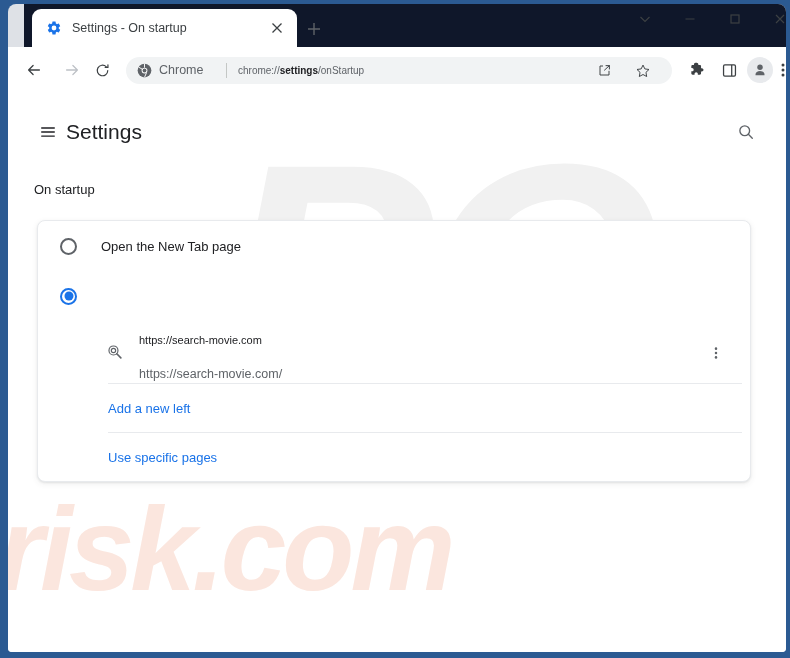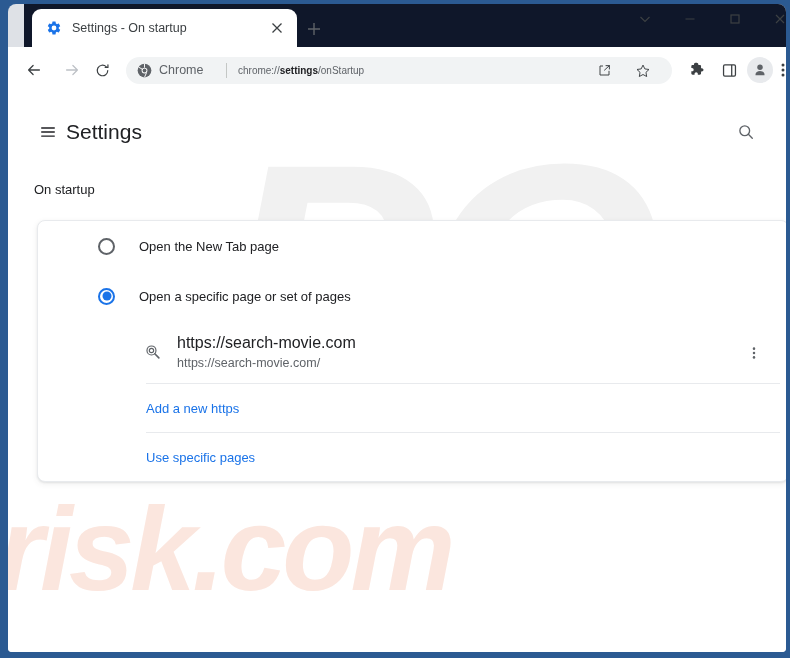--- a/index.html
+++ b/index.html
@@ -247,21 +247,20 @@
     color: #202124;
   }
   .card {
     position: absolute;
     left: 29px; top: 128px;
     width: 712px;
     background: #ffffff;
     border: 1px solid #e8eaed;
     border-radius: 8px;
     box-shadow: 0 1px 2px rgba(60,64,67,.10), 0 2px 6px rgba(60,64,67,.08);
-    padding-left: 38px;
   }
   .radio-row {
     position: relative;
     height: 50px;
     display: flex;
     align-items: center;
     cursor: pointer;
   }
   .radio {
     position: absolute;
@@ -295,26 +294,26 @@
     height: 62px;
   }
   .url-favicon {
     position: absolute;
     left: 68px; top: 22px;
     width: 18px; height: 18px;
   }
   .url-title {
     position: absolute;
     left: 101px; top: 13px;
-    font-size: 16px;
+    font-size: 11px;
     color: #202124;
   }
   .url-sub {
     position: absolute;
-    left: 101px; top: 35px;
+    left: 101px; top: 46px;
     font-size: 12.5px;
     color: #5f6368;
   }
   .url-more {
     position: absolute;
     right: 22px; top: 20px;
     width: 24px; height: 24px;
     display: flex; align-items: center; justify-content: center;
     cursor: pointer;
   }
@@ -493,21 +492,20 @@
       <div class="card">
 
         <div class="radio-row">
           <span class="radio"></span>
           <span class="radio-label">Open the New Tab page</span>
         </div>
 
 
         <div class="radio-row">
           <span class="radio checked"></span>
-          <span class="radio-label">Open a specific page or set of pages</span>
         </div>
 
         <div class="url-row">
           <span class="url-favicon">
             <svg width="18" height="18" viewBox="0 0 20 20" fill="none" stroke="#5f6368" stroke-width="1.3">
               <circle cx="8.3" cy="8.3" r="5"></circle>
               <circle cx="8.3" cy="8.3" r="2.4"></circle>
               <path d="M12 12 L16.5 16.5" stroke-width="1.8" stroke-linecap="round"></path>
             </svg>
           </span>
@@ -518,21 +516,21 @@
               <circle cx="8" cy="3" r="1.45"></circle>
               <circle cx="8" cy="8" r="1.45"></circle>
               <circle cx="8" cy="13" r="1.45"></circle>
             </svg>
           </span>
         </div>
 
         <div class="divider"></div>
 
         <div class="link-row">
-          <span class="link-text">Add a new https</span>
+          <span class="link-text">Add a new left</span>
         </div>
 
         <div class="divider"></div>
 
         <div class="link-row">
           <span class="link-text">Use specific pages</span>
         </div>
 
       </div>
     </div>

